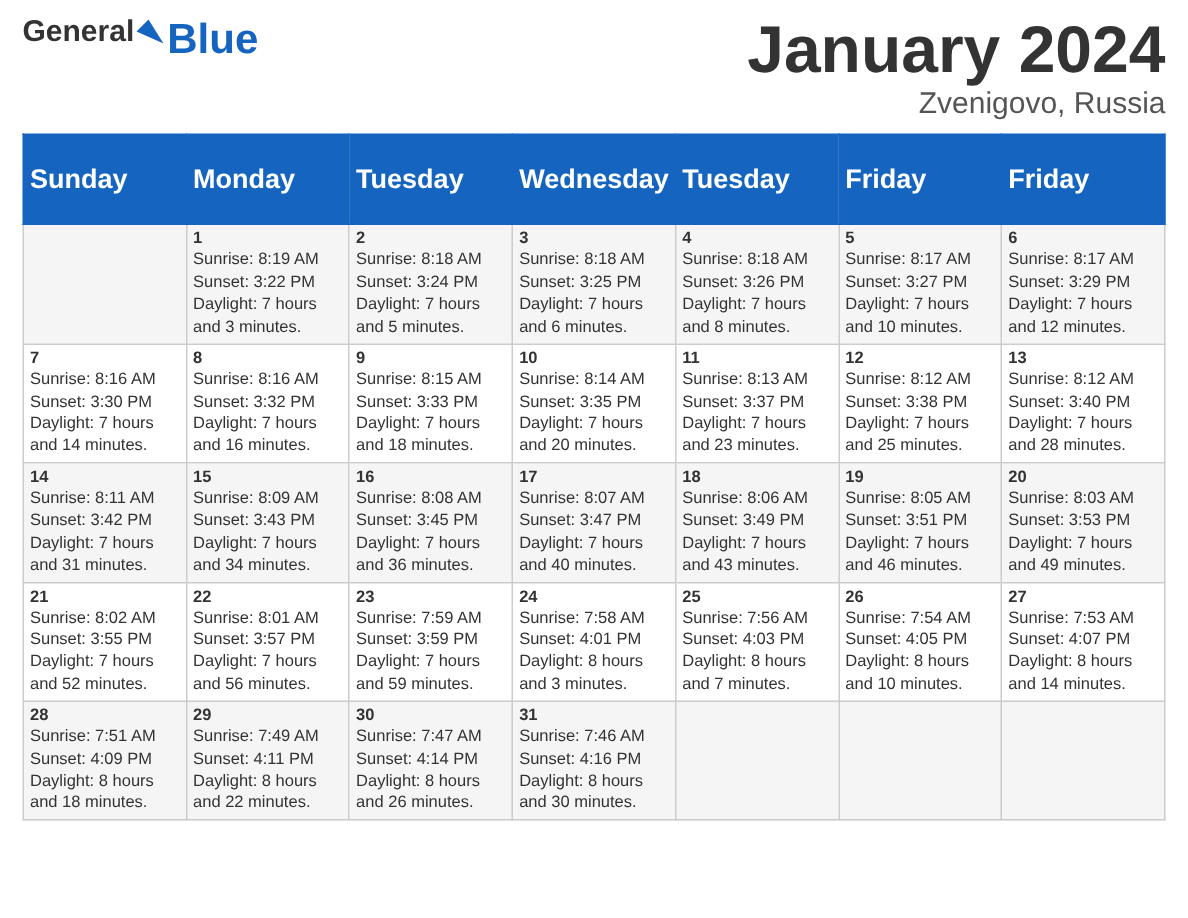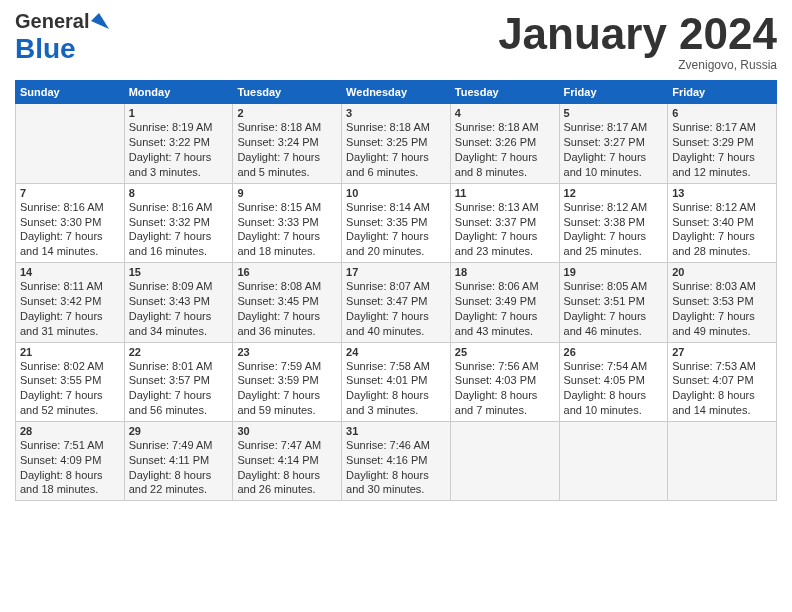--- a/index.html
+++ b/index.html
@@ -15,52 +15,52 @@
       padding: 10px 15px 10px 15px;
     }
     .header {
       display: flex;
       justify-content: space-between;
       align-items: flex-start;
       margin-bottom: 8px;
     }
     .logo {
       display: flex;
-      flex-direction: column;
+      flex-direction: row;
       align-items: flex-start;
     }
     .logo-row {
       display: flex;
       align-items: center;
     }
     .logo-general { font-size: 20px; font-weight: bold; color: #333; }
     .logo-blue-text { font-size: 28px; font-weight: bold; color: #1565c0; }
     .title-block { text-align: right; }
     .title-block .month-year {
       font-size: 44px;
       font-weight: bold;
       color: #333;
       line-height: 1.1;
     }
     .title-block .location {
-      font-size: 12px;
+      font-size: 20px;
       color: #555;
       text-align: right;
     }
     table {
       width: 100%;
       border-collapse: collapse;
       table-layout: fixed;
     }
     thead tr th {
       background-color: #1565c0;
       color: #fff;
-      font-size: 11px;
+      font-size: 18px;
       font-weight: bold;
-      padding: 5px 4px;
+      padding: 19px 4px;
       text-align: left;
       border: 1px solid #1565c0;
     }
     tbody tr td {
       border: 1px solid #ccc;
       vertical-align: top;
       padding: 3px 4px;
       font-size: 10px;
       color: #333;
       height: 78px;

